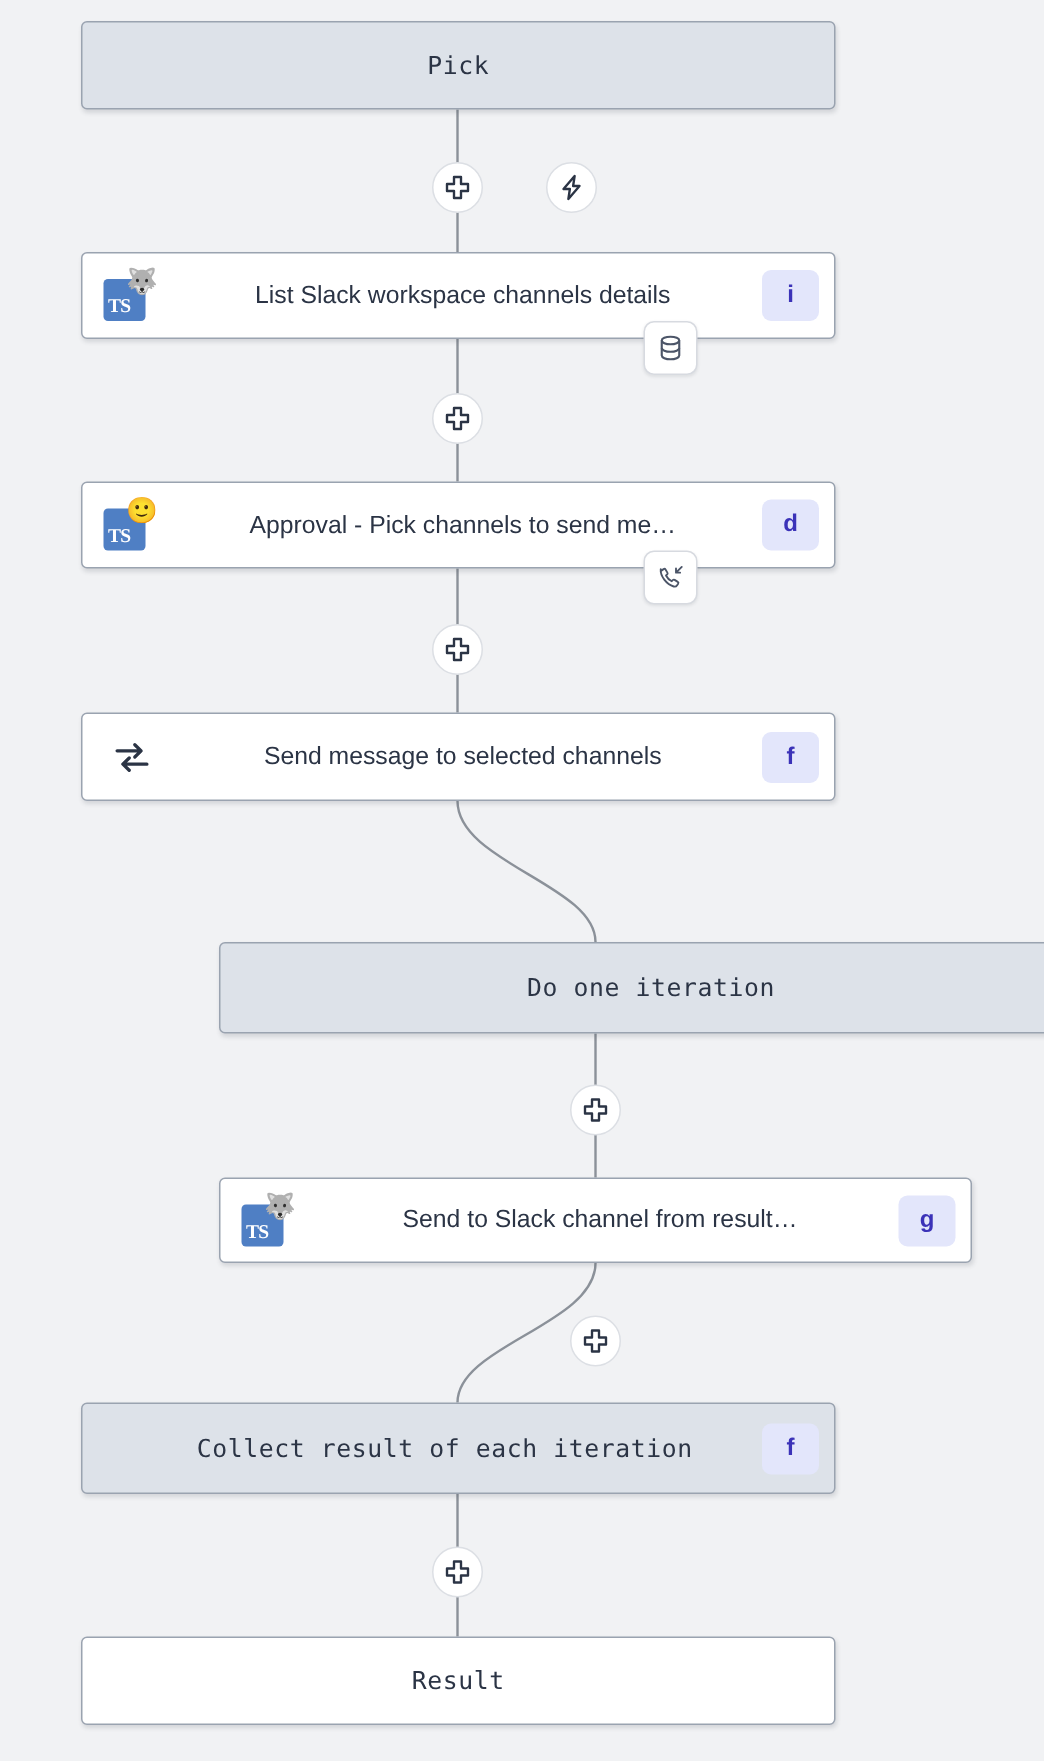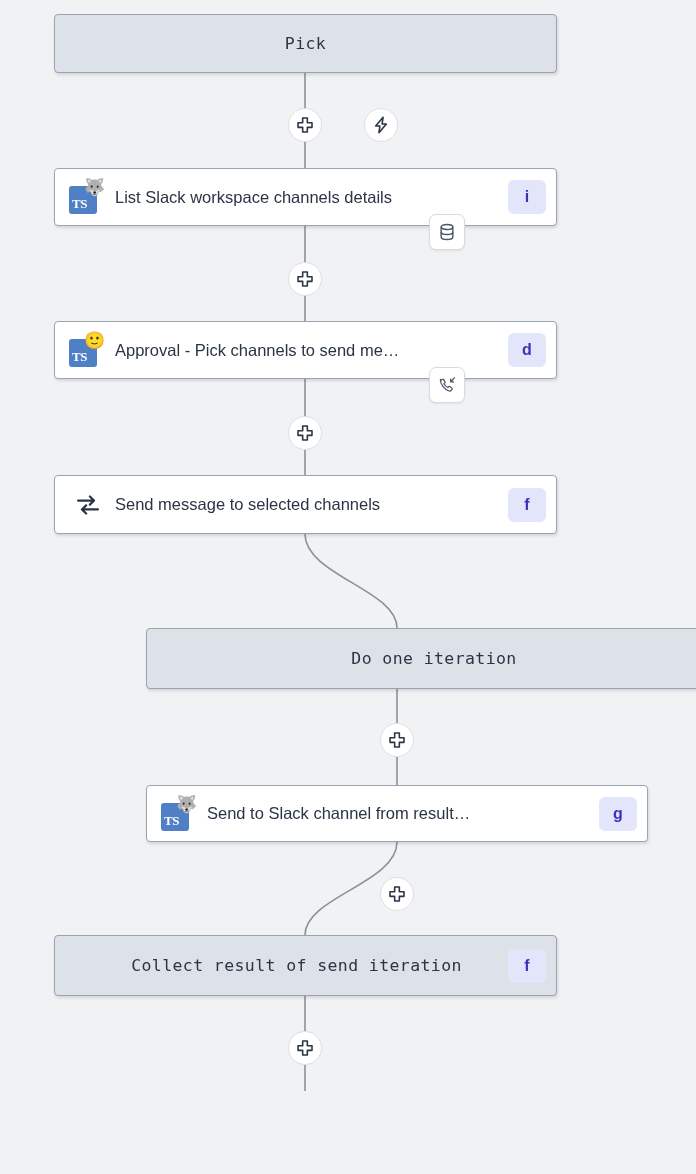--- a/index.html
+++ b/index.html
@@ -47,20 +47,21 @@
     font-size: 16.5px;
     letter-spacing: 0.4px;
     color: #2b3445;
     white-space: nowrap;
     overflow: hidden;
   }
 
   
   .node .step-title {
     flex: 1;
+    text-align: center;
     font-family: "Liberation Sans", sans-serif;
     font-size: 16.5px;
     color: #2b3445;
     white-space: nowrap;
     overflow: hidden;
     text-overflow: ellipsis;
     padding: 0 6px;
   }
 
   
@@ -265,24 +266,27 @@
     <span class="badge">g</span>
   </div>
 
   <div class="edge-btn" style="left:380px; top:877px;">
     <svg width="20" height="20" viewBox="0 0 24 24" fill="none">
       <path d="M9.2 3.6h5.6v5.6h5.6v5.6h-5.6v5.6H9.2v-5.6H3.6V9.2h5.6z" stroke="#2b3445" stroke-width="1.9" stroke-linejoin="round"></path>
     </svg>
   </div>
 
   <div class="node grey" style="left:54px; top:935px; width:503px; height:61px;">
-    <span class="center-title" style="margin-left:30px;">Collect result of send iteration</span>
+    <span class="center-title" style="margin-left:30px;">Collect result of each iteration</span>
     <span class="badge">f</span>
   </div>
 
   <div class="edge-btn" style="left:288px; top:1031px;">
     <svg width="20" height="20" viewBox="0 0 24 24" fill="none">
       <path d="M9.2 3.6h5.6v5.6h5.6v5.6h-5.6v5.6H9.2v-5.6H3.6V9.2h5.6z" stroke="#2b3445" stroke-width="1.9" stroke-linejoin="round"></path>
     </svg>
   </div>
 
+  <div class="node white" style="left:54px; top:1091px; width:503px; height:59px;">
+    <span class="center-title">Result</span>
+  </div>
 
 </div>
 
 </body></html>

